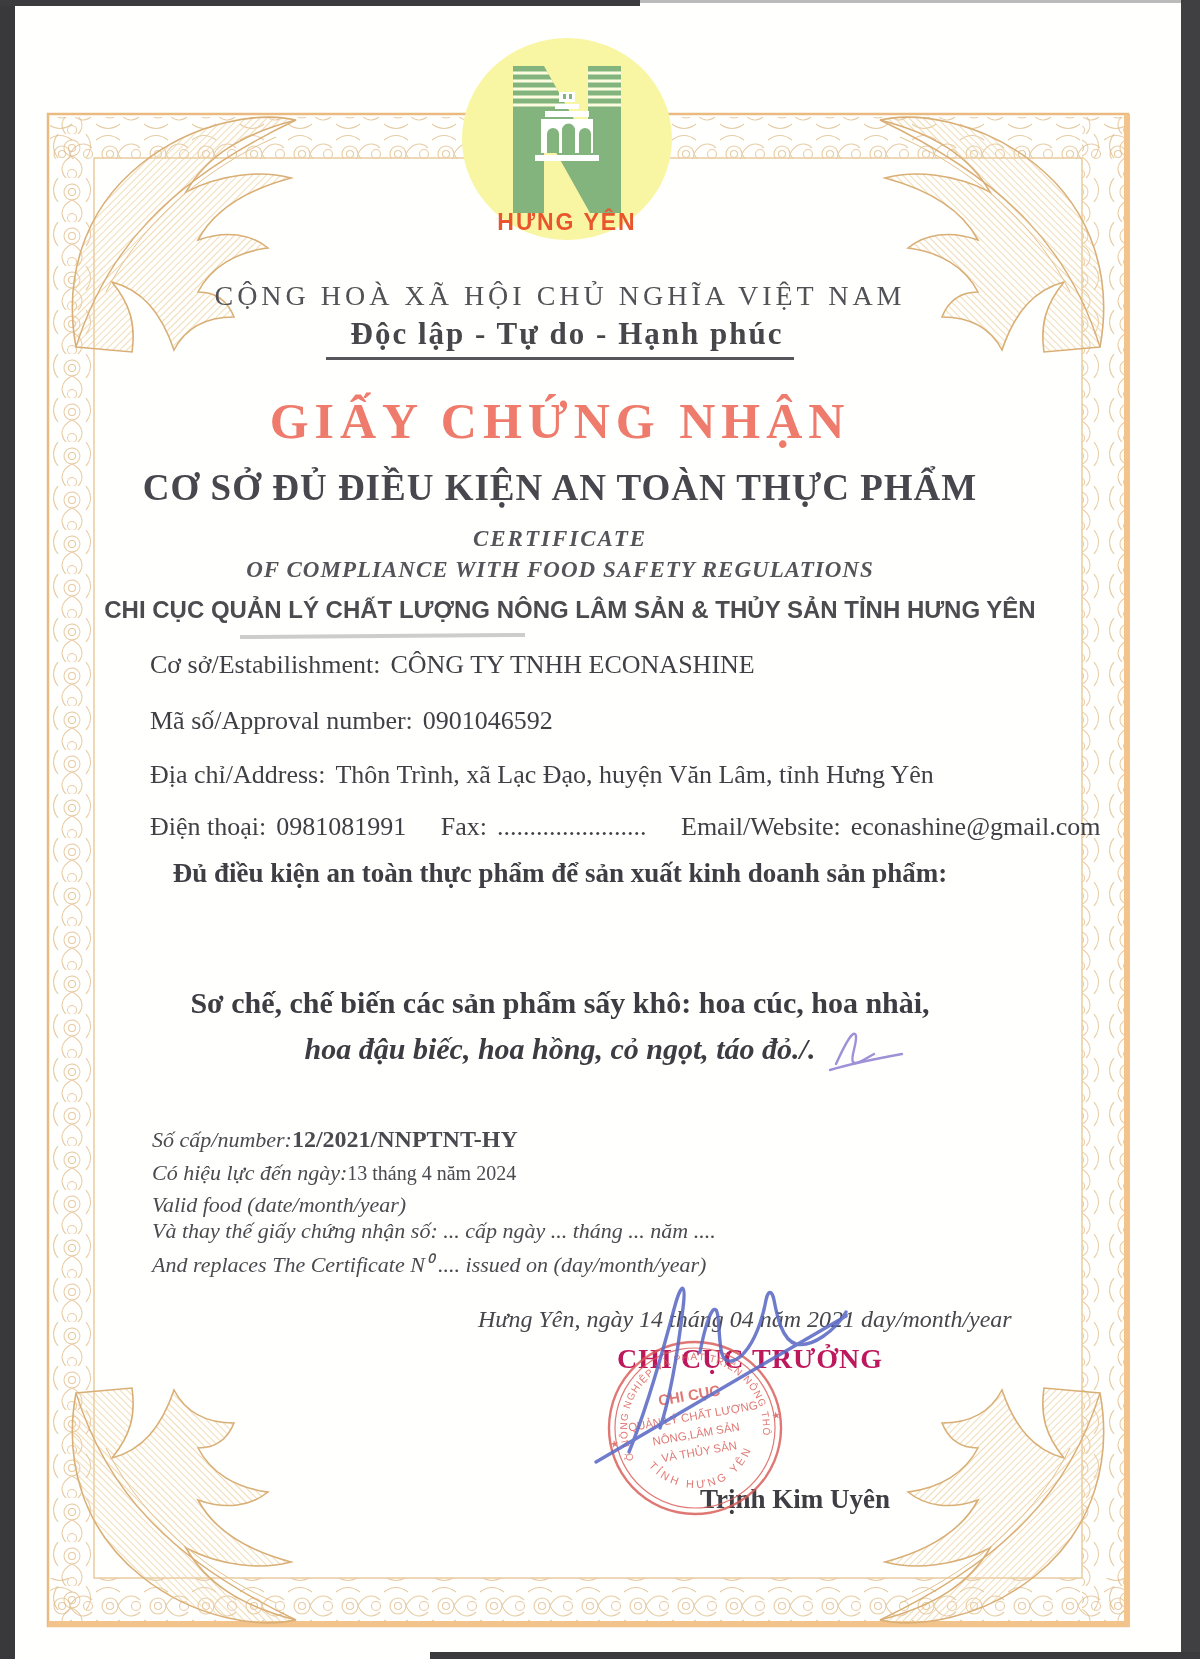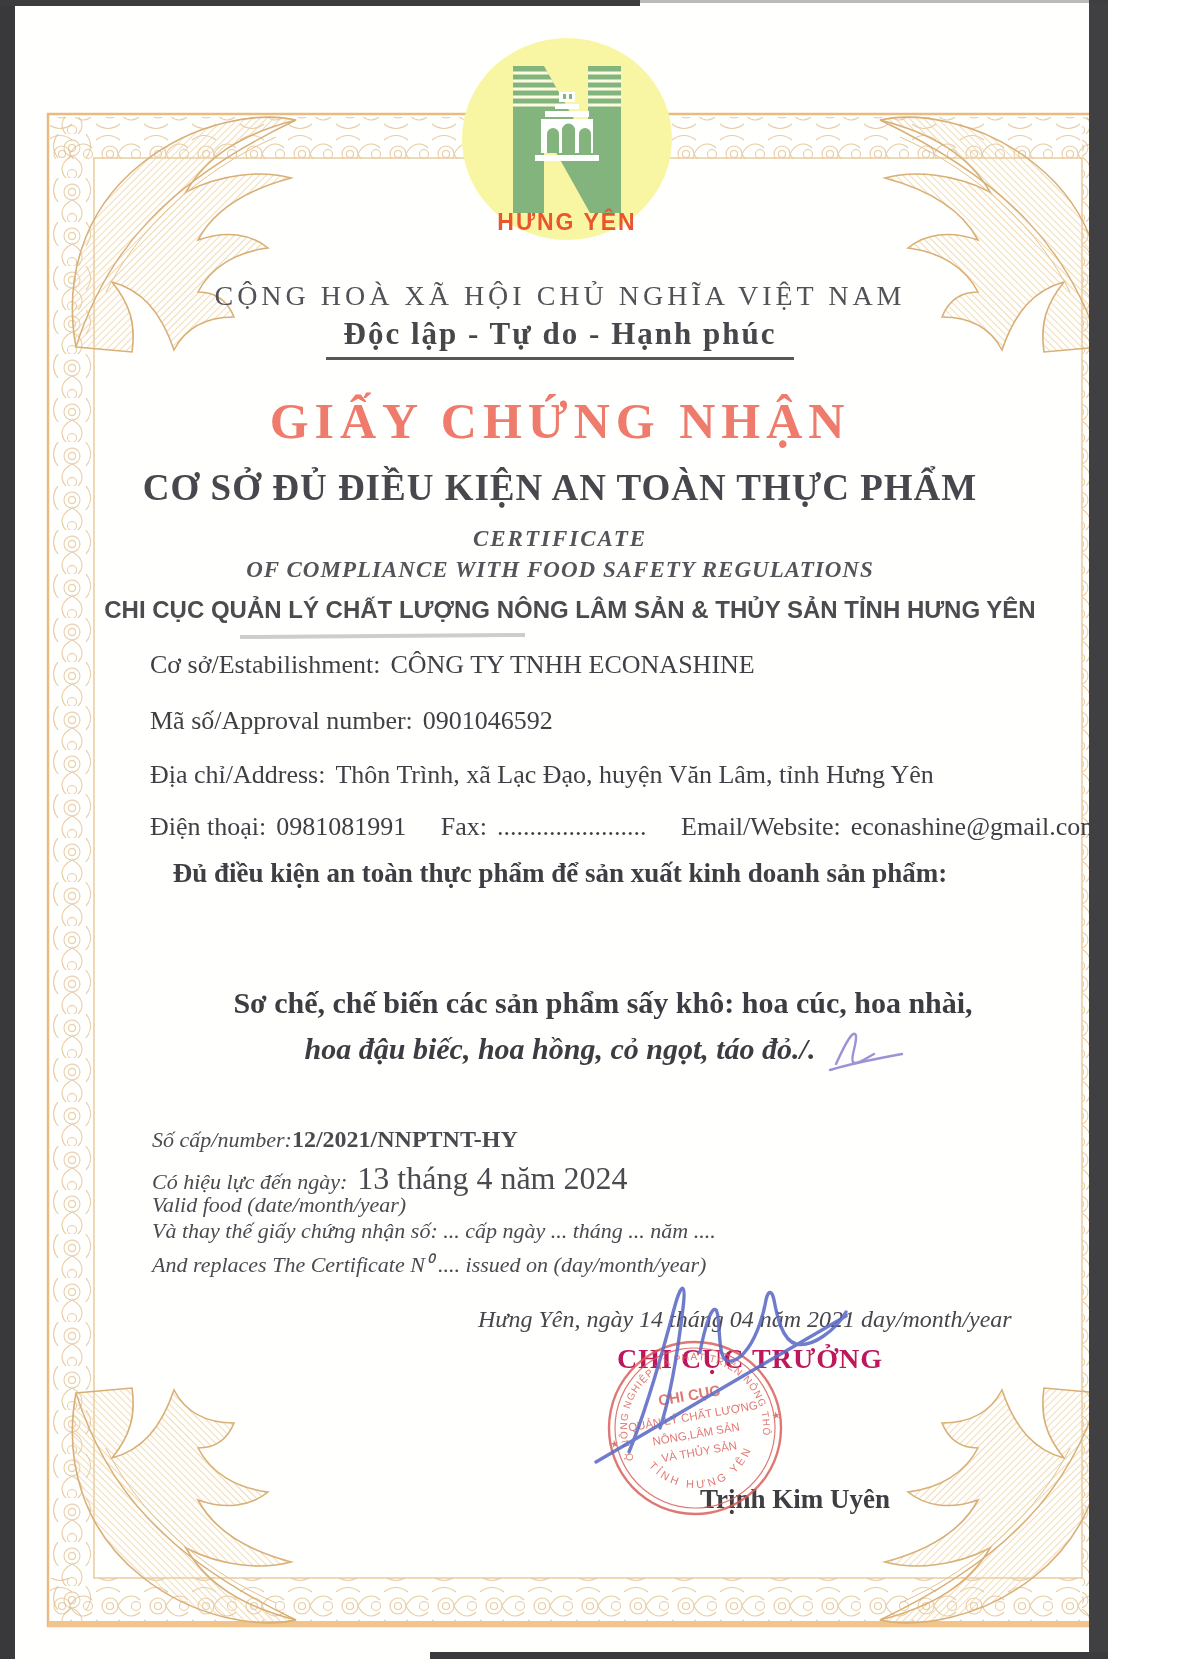--- a/index.html
+++ b/index.html
@@ -1,58 +1,58 @@
 <!DOCTYPE html>
 <html><head>
 <meta charset="utf-8">
 <style>
   html,body{margin:0;padding:0;}
   #page{
-    position:relative; width:1108px; height:1659px;
+    position:relative; width:1200px; height:1659px;
     background:#fffffe; overflow:hidden;
     font-family:"Liberation Serif", serif; color:#45454b;
   }
   .abs{position:absolute;}
   
   .edge-left{left:0;top:0;width:15px;height:1659px;background:#39393b;z-index:9;}
   .edge-right{right:0;top:0;width:19px;height:1659px;background:#404043;z-index:9;}
   .edge-top{left:0;top:0;width:640px;height:6px;background:#3c3c3e;z-index:9;}
   .edge-top2{left:640px;top:0;width:545px;height:3px;background:rgba(60,60,62,.35);z-index:9;}
   .edge-bottom{left:430px;top:1652px;width:770px;height:7px;background:#3b3b3d;z-index:9;}
   
   #frame{left:0;top:0;z-index:1;}
   
   #logo{left:460px;top:36px;width:214px;height:210px;z-index:3;}
   
   .c{left:0;width:1120px;text-align:center;}
   .national{top:280px;font-size:28px;letter-spacing:4px;color:#515156;}
-  .motto{top:316px;font-size:31px;font-weight:bold;letter-spacing:2px;color:#46464b;}
+  .motto{top:316px;font-size:31px;font-weight:bold;letter-spacing:2px;color:#46464b;padding-left:7px;}
   .motto-line{top:357px;left:0;width:1120px;}
   .motto-line .bar{width:468px;height:3px;background:#57575b;margin:0 auto;}
   .main-title{top:392px;font-size:50px;font-weight:bold;letter-spacing:6px;color:#ee7b6b;}
   .sub-title{top:466px;font-size:37px;font-weight:bold;letter-spacing:1px;color:#47474d;}
   .cert1{top:526px;font-size:23px;font-weight:bold;font-style:italic;letter-spacing:2px;color:#54545a;}
   .cert2{top:557px;font-size:23px;font-weight:bold;font-style:italic;letter-spacing:1px;color:#54545a;}
   .authority{top:596px;left:0;width:1140px;text-align:center;font-family:"Liberation Sans",sans-serif;
              font-size:24px;font-weight:bold;color:#4b4b50;}
   
   .field{left:150px;font-size:26px;color:#3f3f45;white-space:nowrap;}
   .f-est{top:650px;} .f-ma{top:706px;} .f-dc{top:760px;} .f-dt{top:812px;}
   .field .lbl{margin-right:10px;}
   .field .b{font-weight:normal;}
   .gap{display:inline-block;width:28px;}
   .smudge{left:240px;top:634px;width:285px;height:4px;background:rgba(90,90,95,.3);transform:rotate(-.4deg);}
   .stmt-vi{top:858px;font-size:27px;font-weight:bold;color:#3e3e44;}
   .stmt-en{top:912px;font-size:19px;color:#4e4e53;}
   .prod{font-size:30px;font-weight:bold;color:#3c3c42;}
-  .prod1{top:986px;padding-left:43px;} .prod2{top:1032px;font-style:italic;}
+  .prod1{top:986px;} .prod2{top:1032px;font-style:italic;}
   
   .issue{left:152px;font-size:22px;font-style:italic;color:#4a4a50;white-space:nowrap;}
   .i1{top:1126px;} .i2{top:1160px;} .i3{top:1192px;} .i4{top:1218px;} .i5{top:1248px;}
-  .issue .val{font-style:normal;font-size:32px;margin-left:10px;text-align:center;}
+  .issue .val{font-style:normal;font-size:20px;margin-left:0;text-align:center;}
   .issue .valb{font-style:normal;font-weight:bold;font-size:24px;}
   .place-date{left:478px;top:1306px;font-size:24px;font-style:italic;color:#46464c;white-space:nowrap;}
   .signer-title{left:600px;top:1343px;width:300px;text-align:center;font-size:28px;font-weight:bold;
                 letter-spacing:1px;color:#be185d;}
   .signer-name{left:645px;top:1484px;width:300px;text-align:center;font-size:27px;font-weight:bold;color:#3e3e44;}
   #overlay{left:0;top:0;z-index:4;pointer-events:none;}
   .z2{z-index:2;}
 </style>
 </head>
 <body>

